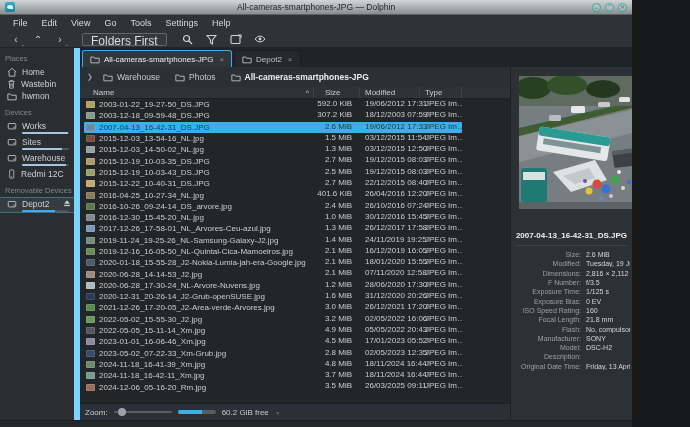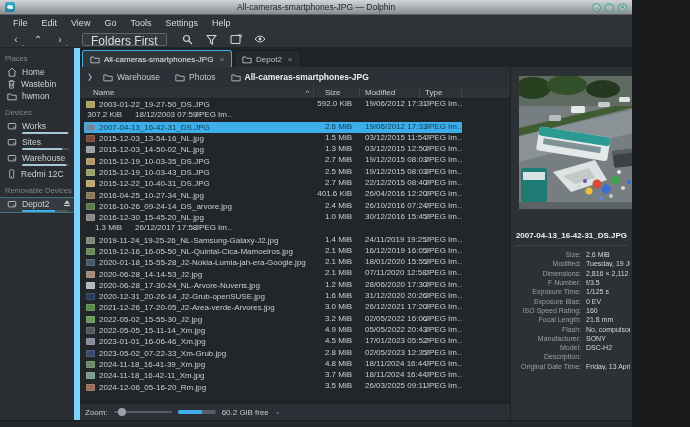--- a/index.html
+++ b/index.html
@@ -345,20 +345,24 @@
               <div class="frow">
                 <span class="c-name">
                   <i class="thumb" style="background: rgb(176, 160, 96);"></i>
                   <span>2003-01-22_19-27-50_DS.JPG</span>
                 </span>
                 <span class="c-size">592.0 KiB</span>
                 <span class="c-mod">19/06/2012 17:31</span>
                 <span class="c-type">JPEG Im…</span>
               </div>
               <div class="frow">
+                <span class="c-name">
+                  <i class="thumb" style="background: rgb(138, 154, 138);"></i>
+                  <span>2003-12-18_09-59-48_DS.JPG</span>
+                </span>
                 <span class="c-size">307.2 KiB</span>
                 <span class="c-mod">18/12/2003 07:59</span>
                 <span class="c-type">JPEG Im…</span>
               </div>
               <div class="frow sel">
                 <span class="c-name">
                   <i class="thumb" style="background: rgb(106, 135, 160);"></i>
                   <span>2007-04-13_16-42-31_DS.JPG</span>
                 </span>
                 <span class="c-size">2.6 MiB</span>
@@ -431,20 +435,24 @@
               <div class="frow">
                 <span class="c-name">
                   <i class="thumb" style="background: rgb(136, 136, 136);"></i>
                   <span>2016-12-30_15-45-20_NL.jpg</span>
                 </span>
                 <span class="c-size">1.0 MiB</span>
                 <span class="c-mod">30/12/2016 15:45</span>
                 <span class="c-type">JPEG Im…</span>
               </div>
               <div class="frow">
+                <span class="c-name">
+                  <i class="thumb" style="background: rgb(122, 154, 184);"></i>
+                  <span>2017-12-26_17-58-01_NL_Arvores-Ceu-azul.jpg</span>
+                </span>
                 <span class="c-size">1.3 MiB</span>
                 <span class="c-mod">26/12/2017 17:58</span>
                 <span class="c-type">JPEG Im…</span>
               </div>
               <div class="frow">
                 <span class="c-name">
                   <i class="thumb" style="background: rgb(122, 138, 122);"></i>
                   <span>2019-11-24_19-25-26_NL-Samsung-Galaxy-J2.jpg</span>
                 </span>
                 <span class="c-size">1.4 MiB</span>

